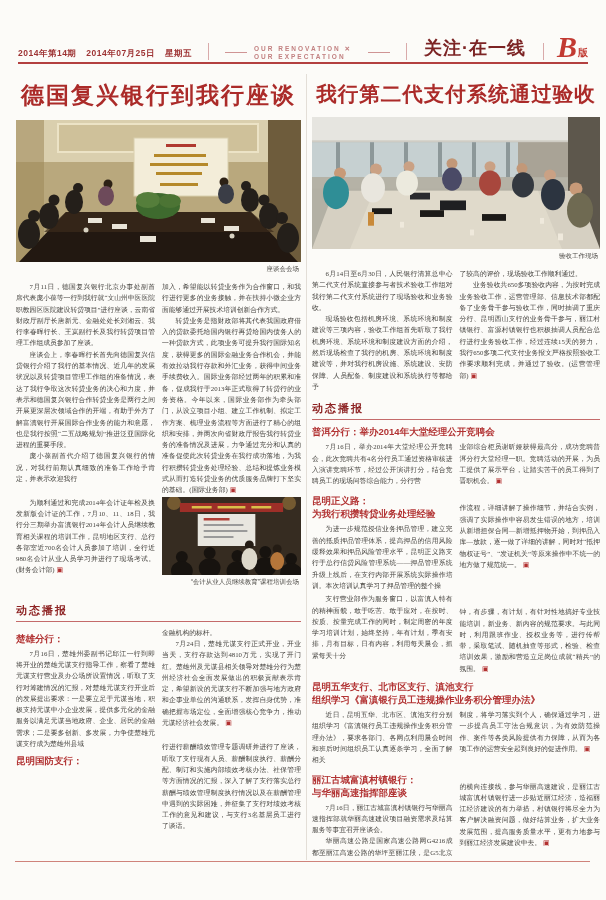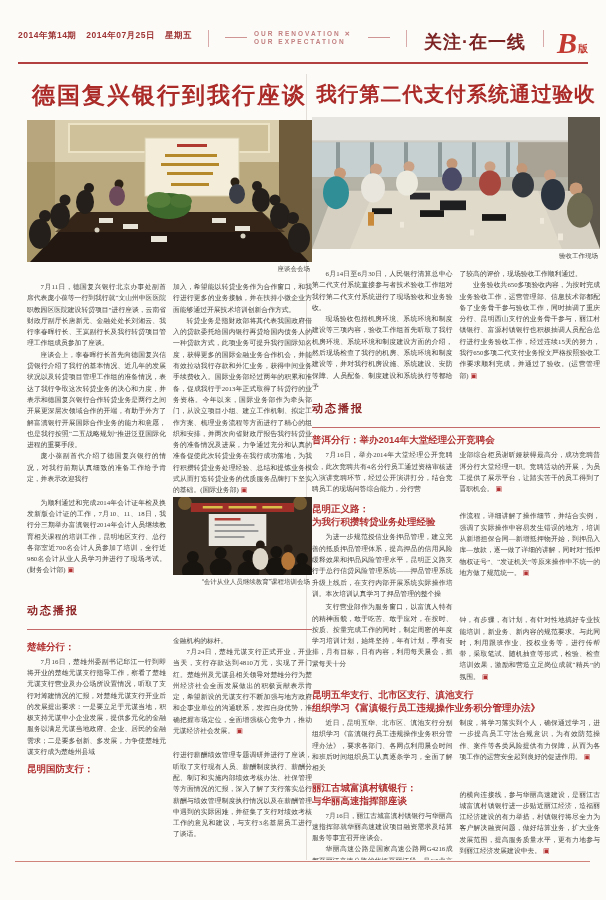--- a/index.html
+++ b/index.html
@@ -1,61 +1,61 @@
 <!DOCTYPE html>
 <html><head>
 <meta charset="utf-8">
 <style>
   html,body{margin:0;padding:0;}
   body{width:606px;height:900px;background:#e9e7e2;}
   .page{position:relative;width:606px;height:900px;background:#fcfbf8;overflow:hidden;
         font-family:"Liberation Serif",serif;color:#44423e;}
   
-  .header{position:absolute;top:30px;left:18px;width:570px;height:30px;display:flex;align-items:flex-start;}
+  .header{position:absolute;top:30px;left:18px;width:570px;height:30px;display:flex;align-items:flex-end;}
   .h-date{color:#9e3434;font-weight:bold;font-size:8.5px;white-space:nowrap;letter-spacing:.5px;
           font-family:"Liberation Sans",sans-serif;}
   .h-date span{margin-right:7px;}
   .vsep{width:1px;height:17px;background:#d9aaaa;margin:0 9px;}
   .h-motto{flex:1;display:flex;align-items:center;justify-content:center;color:#c28080;
            font-size:6.5px;letter-spacing:2px;font-weight:bold;font-family:"Liberation Sans",sans-serif;}
   .motto-line{height:1px;background:#cf9494;width:40px;margin:0 7px;}
   .h-section{font-size:18px;font-weight:bold;color:#7c2424;margin:0 8px;letter-spacing:1px;
              font-family:"Liberation Sans",sans-serif;white-space:nowrap;}
   .h-edition{display:flex;align-items:flex-end;margin-left:4px;}
   .h-edition .b{color:#c23a32;font-size:30px;line-height:26px;font-weight:bold;font-style:italic;
                 font-family:"Liberation Serif",serif;}
   .h-edition .ban{color:#c23a32;font-size:10px;font-weight:bold;margin-left:1px;
                   font-family:"Liberation Sans",sans-serif;}
   .toprule{position:absolute;top:62px;left:18px;width:570px;height:2px;background:#b34040;}
   .bottomrule{position:absolute;top:861px;left:15px;width:575px;height:1px;background:#cf837b;}
   .vdivider{position:absolute;left:306px;top:74px;width:1px;height:786px;background:#e3ded7;}
   
   .half{position:absolute;top:74px;overflow:hidden;height:786px;}
-  .half.l{left:27px;width:285px;}
+  .half.l{left:16px;width:285px;}
   .half.r{left:312px;width:288px;}
   
   .headline{text-align:center;color:#ab2b29;font-weight:bold;margin:6px 0 9px;letter-spacing:2px;
             font-family:"Liberation Sans",sans-serif;}
   .headline.t1{font-size:23px;}
   .headline.t2{font-size:20.5px;letter-spacing:1px;}
   .headline.t3{font-size:20px;line-height:27px;margin:13px 0 9px;letter-spacing:1px;}
   
   .photo{width:100%;display:block;background:#888;}
   .caption{text-align:right;font-size:6.5px;color:#4c4a46;margin:3px 2px 7px 0;
            font-family:"Liberation Sans",sans-serif;}
   
   .cols{display:flex;gap:7px;}
   .col{flex:1;min-width:0;}
   .para{margin:0;font-size:6.8px;line-height:11.3px;text-align:justify;text-indent:2em;color:#45433f;}
   .para.cont{text-indent:0;}
   .gap{height:12px;}
   .endmark{color:#b23030;font-size:7px;margin-left:2px;}
   
   .dt-header{color:#8e2424;font-weight:bold;font-size:11px;letter-spacing:2px;
-             border-bottom:1.5px solid #c46a6a;padding-bottom:11px;margin:9px 0 5px;
+             border-bottom:1.5px solid #c46a6a;padding-bottom:3px;margin:9px 0 5px;
              font-family:"Liberation Sans",sans-serif;}
   .subhead{color:#b23333;font-weight:bold;font-size:9.5px;line-height:13px;margin:5px 0 3px;
            font-family:"Liberation Sans",sans-serif;}
   .subhead .ln{display:block;}
   .pt-12{padding-top:13px;}
   .entry{margin-bottom:2px;}
 </style>
 </head>
 <body>
 

